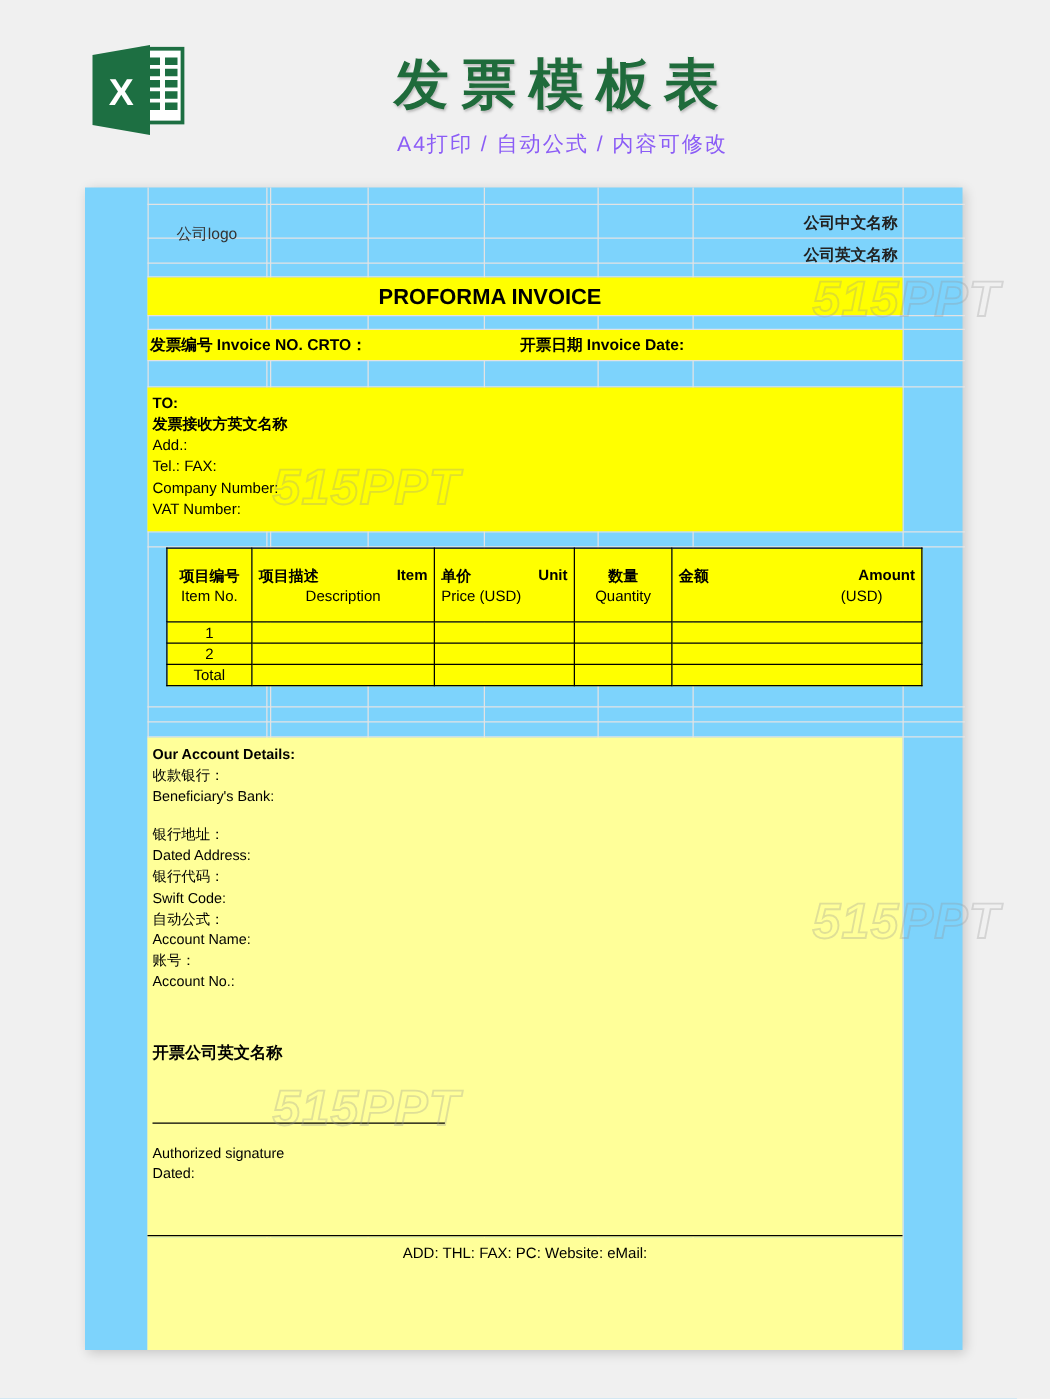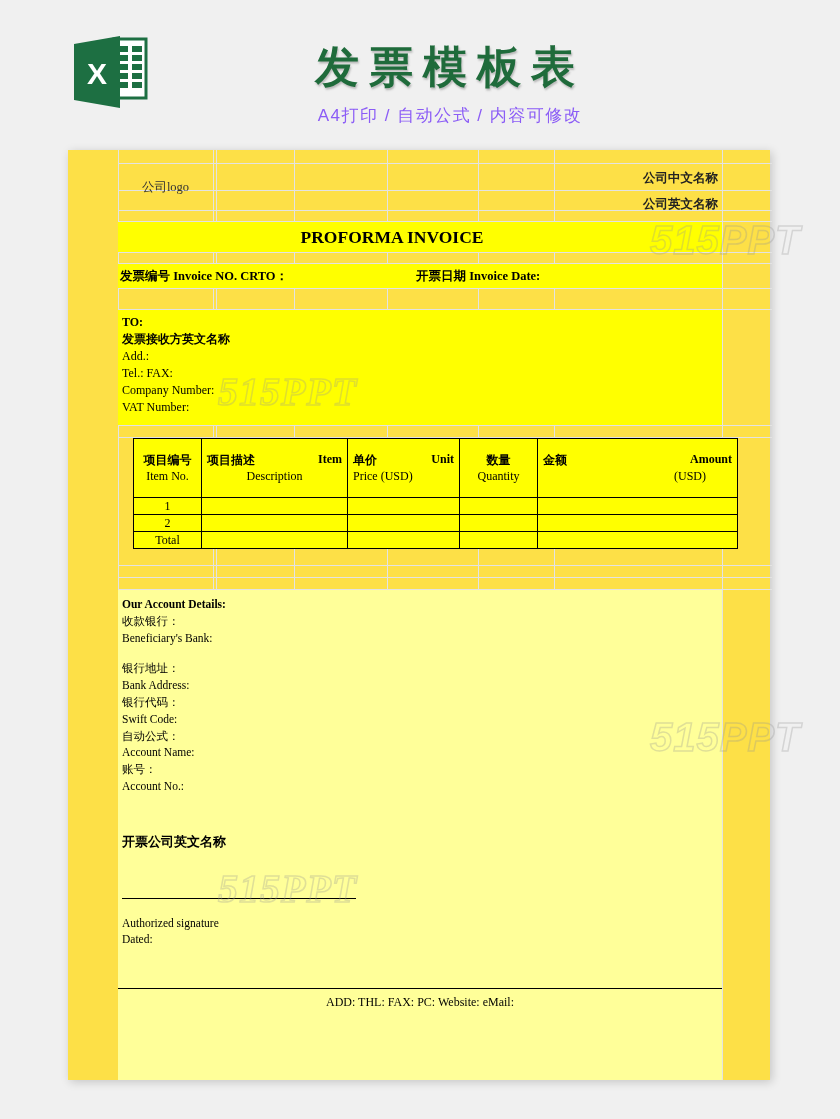--- a/index.html
+++ b/index.html
@@ -51,23 +51,22 @@
     letter-spacing: 1.5px;
     white-space: nowrap;
   }
 
   
   .sheet {
     position: absolute;
     left: 68px; top: 150px;
     width: 702px;
     height: 930px;
-    background: #fde047;
+    background: #7dd3fc;
     box-shadow: 2px 2px 9px rgba(0,0,0,0.18);
-    font-family: Liberation Serif, serif;
   }
 
   
   .grid-layer {
     position: absolute;
     left: 50px; top: 0;
     width: 654px;
     height: 930px;
     pointer-events: none;
   }
@@ -409,21 +408,21 @@
     </tbody>
   </table>
 
   <div class="cblock acct-band"></div>
   <div class="cblock acct-text">
     <div class="b">Our Account Details:</div>
     <div>收款银行：</div>
     <div>Beneficiary's Bank:</div>
     <div class="acct-gap"></div>
     <div>银行地址：</div>
-    <div>Bank Address:</div>
+    <div>Dated Address:</div>
     <div>银行代码：</div>
     <div>Swift Code:</div>
     <div>自动公式：</div>
     <div>Account Name:</div>
     <div>账号：</div>
     <div>Account No.:</div>
   </div>
 
   <div class="cblock issuer">开票公司英文名称</div>
   <div class="cblock sig-line"></div>

